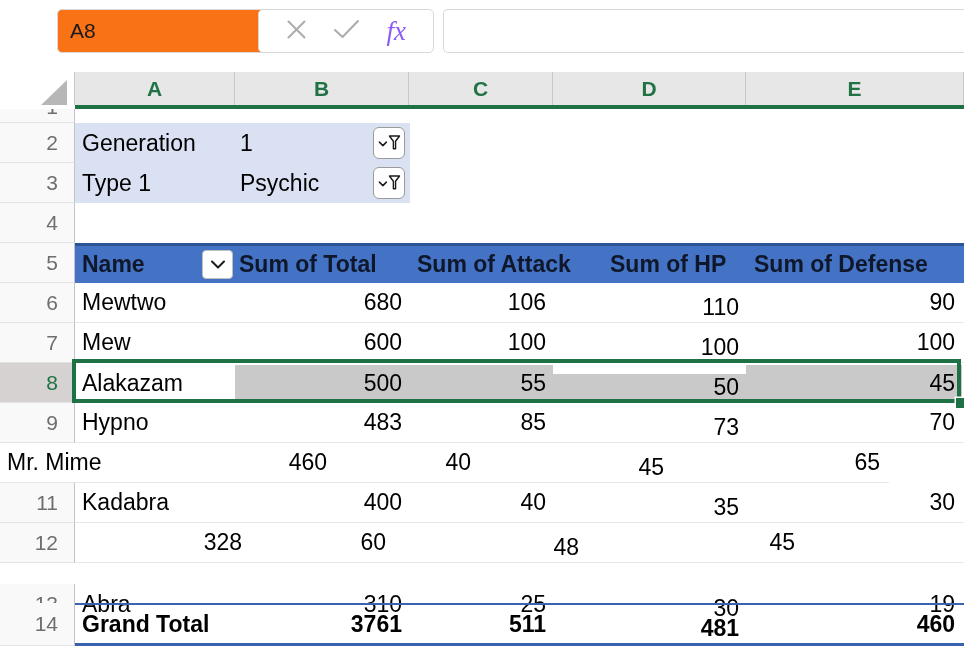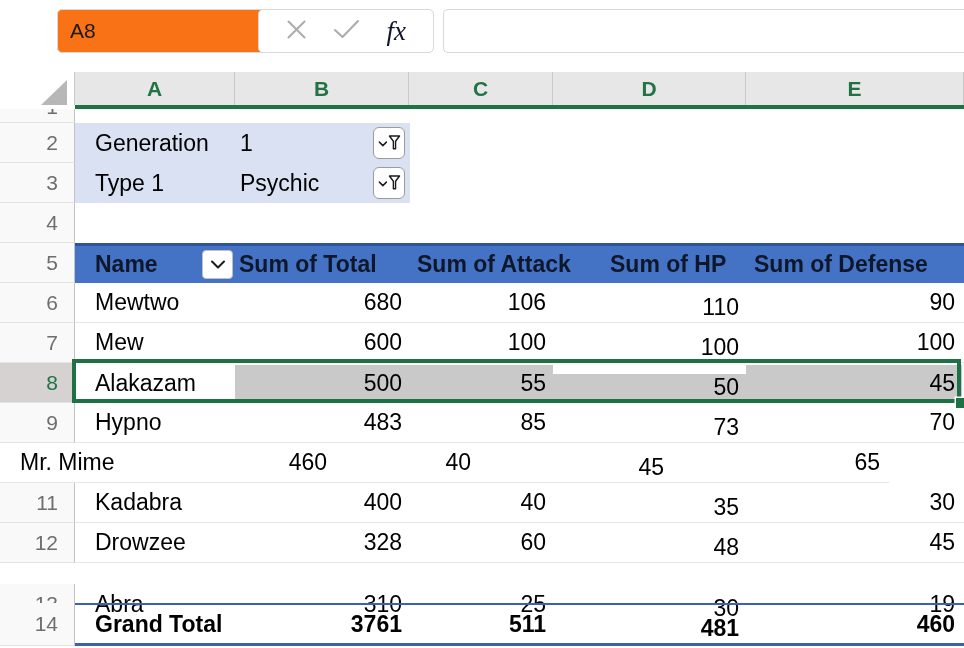--- a/index.html
+++ b/index.html
@@ -8,42 +8,42 @@
 
   
   .topbar{position:absolute;left:0;top:0;width:964px;height:72px;background:#fff;}
   .namebox{position:absolute;left:10px;top:9px;width:243px;height:44px;border:1.5px solid #d8d8d8;
            border-radius:5px;background:#f97316;box-sizing:border-box;display:flex;align-items:center;margin-left:47px;}
   .namebox .val{padding-left:12px;font-size:21px;color:#1a1a1a;flex:1;}
   .namebox .chev{margin-right:12px;display:flex;align-items:center;}
   .fxgroup{position:absolute;left:258px;top:9px;width:176px;height:44px;border:1.5px solid #d8d8d8;
            border-radius:5px;background:#fff;box-sizing:border-box;display:flex;align-items:center;
            justify-content:space-around;padding:0 14px;}
-  .fxlabel{font-family:"Liberation Serif",serif;font-style:italic;color:#0f172a;font-size:27px;line-height:1;}
+  .fxlabel{font-family:"Liberation Serif",serif;font-style:italic;color:#8b5cf6;font-size:27px;line-height:1;}
   .fbar{position:absolute;left:443px;top:9px;width:530px;height:44px;border:1.5px solid #d8d8d8;
         border-radius:5px 0 0 5px;border-right:none;background:#fff;box-sizing:border-box;}
 
   
   .colheads{position:absolute;left:0;top:72px;width:964px;height:33px;}
   .corner{position:absolute;left:0;top:0;width:75px;height:33px;background:#fff;box-sizing:border-box;
           border-right:1px solid #c9c9c9;}
   .corner svg{position:absolute;right:7px;bottom:0;}
   .chrow{position:absolute;left:75px;top:0;height:33px;display:flex;}
   .ch{box-sizing:border-box;border-right:1px solid #c9c9c9;background:#e7e7e7;display:flex;
       align-items:center;justify-content:center;font-size:21px;font-weight:bold;color:#217346;height:33px;}
   .greenbar{position:absolute;left:75px;top:105px;width:889px;height:4px;background:#1f7244;}
 
   
   .row{position:absolute;left:0;width:964px;display:flex;}
   .rowhead{width:75px;box-sizing:border-box;background:#f9f9f9;border-right:1px solid #c3c3c3;
            border-bottom:1px solid #e3e3e3;display:flex;align-items:center;justify-content:flex-end;
            padding-right:16px;font-size:21px;color:#6e6e6e;overflow:hidden;}
   .cells{position:relative;width:889px;display:flex;box-sizing:border-box;}
   .cell{box-sizing:border-box;display:flex;align-items:center;font-size:23px;color:#000;}
-  .cA{width:160px;padding-left:20px;}
+  .cA{width:160px;padding-left:7px;}
   .cB{width:174px;justify-content:flex-end;padding-right:7px;}
   .cC{width:144px;justify-content:flex-end;padding-right:7px;}
   .cD{width:193px;justify-content:flex-end;padding-right:7px;margin-top:9px;}
   .cE{width:216px;justify-content:flex-end;padding-right:7px;}
   .sep .cells{border-bottom:1px solid #e7e7e7;}
 
   
   .r1 .rowhead{height:14px;align-items:flex-start;}
   .r1 .rowhead span{position:relative;top:-13px;line-height:21px;}
 
@@ -262,21 +262,20 @@
       <div class="cell cD">35</div>
       <div class="cell cE">30</div>
     </div>
   </div>
 
   <div class="row sep" style="top:523px;height:40px">
     <div class="rowhead">
         <span>12</span>
       </div>
     <div class="cells">
-      <div class="cell cA">Drowzee</div>
       <div class="cell cB">328</div>
       <div class="cell cC">60</div>
       <div class="cell cD">48</div>
       <div class="cell cE">45</div>
     </div>
   </div>
 
   <div class="row" style="top:584px;height:40px">
     <div class="rowhead">
         <span>13</span>

